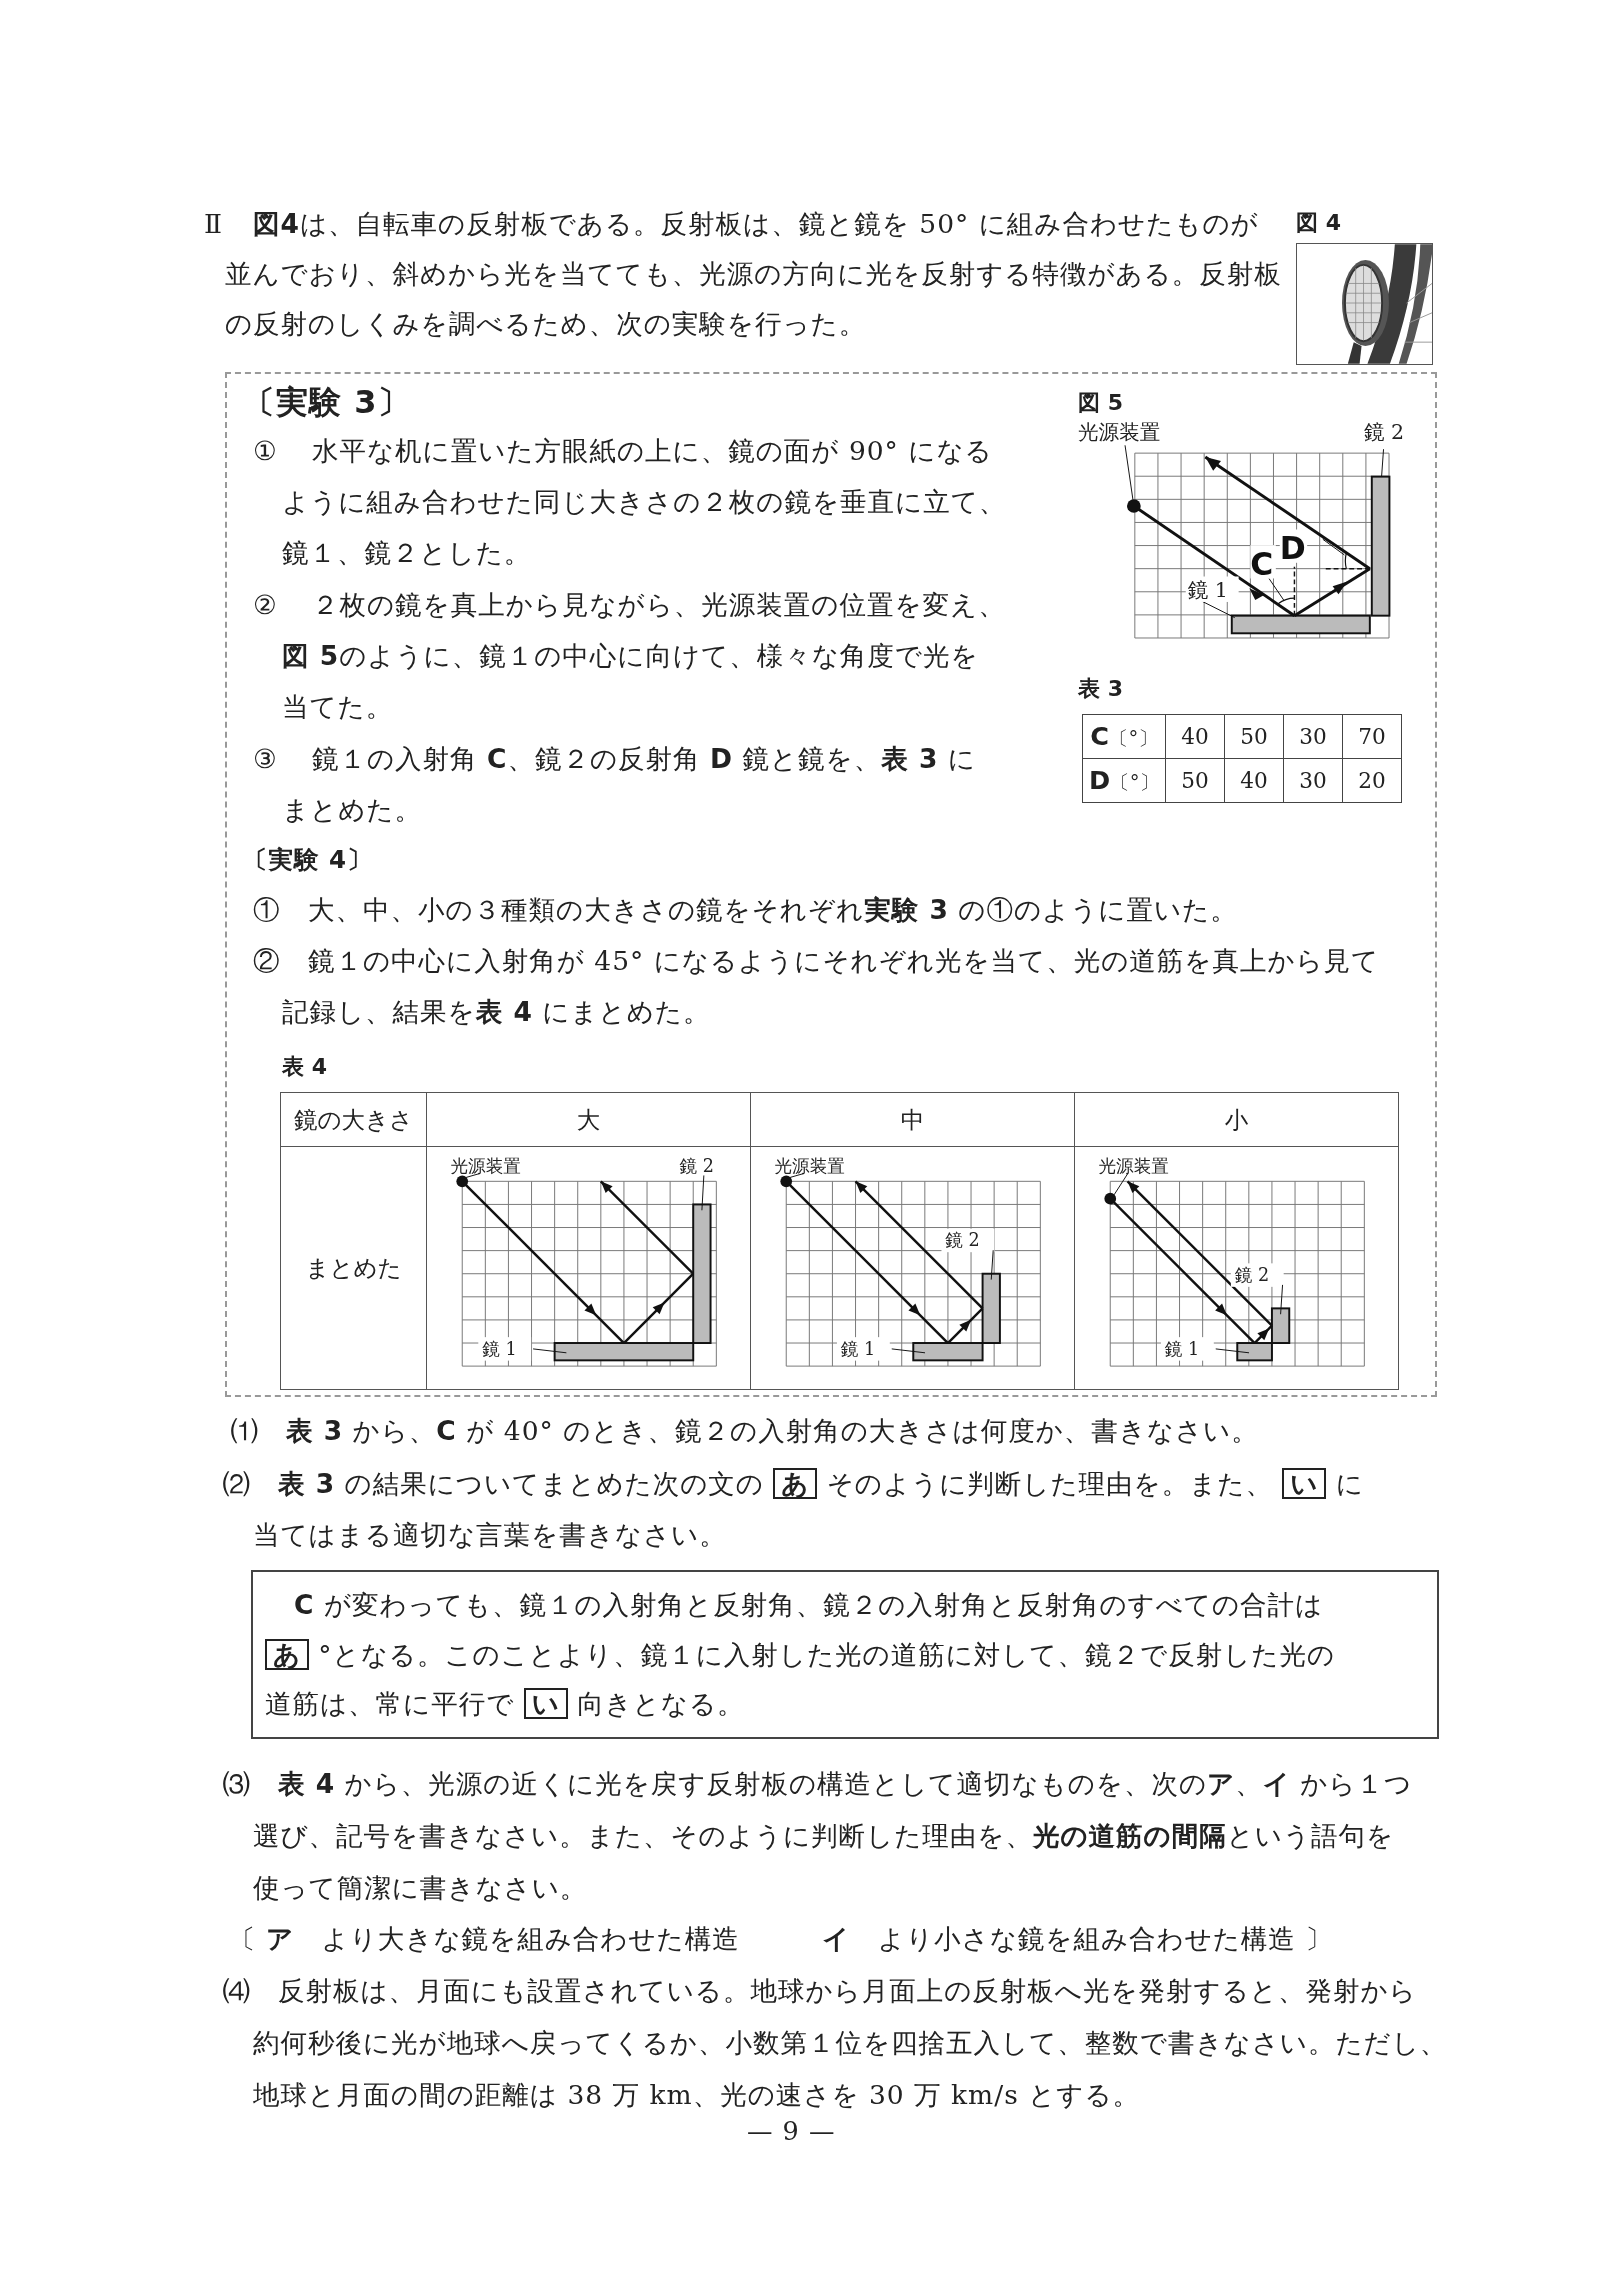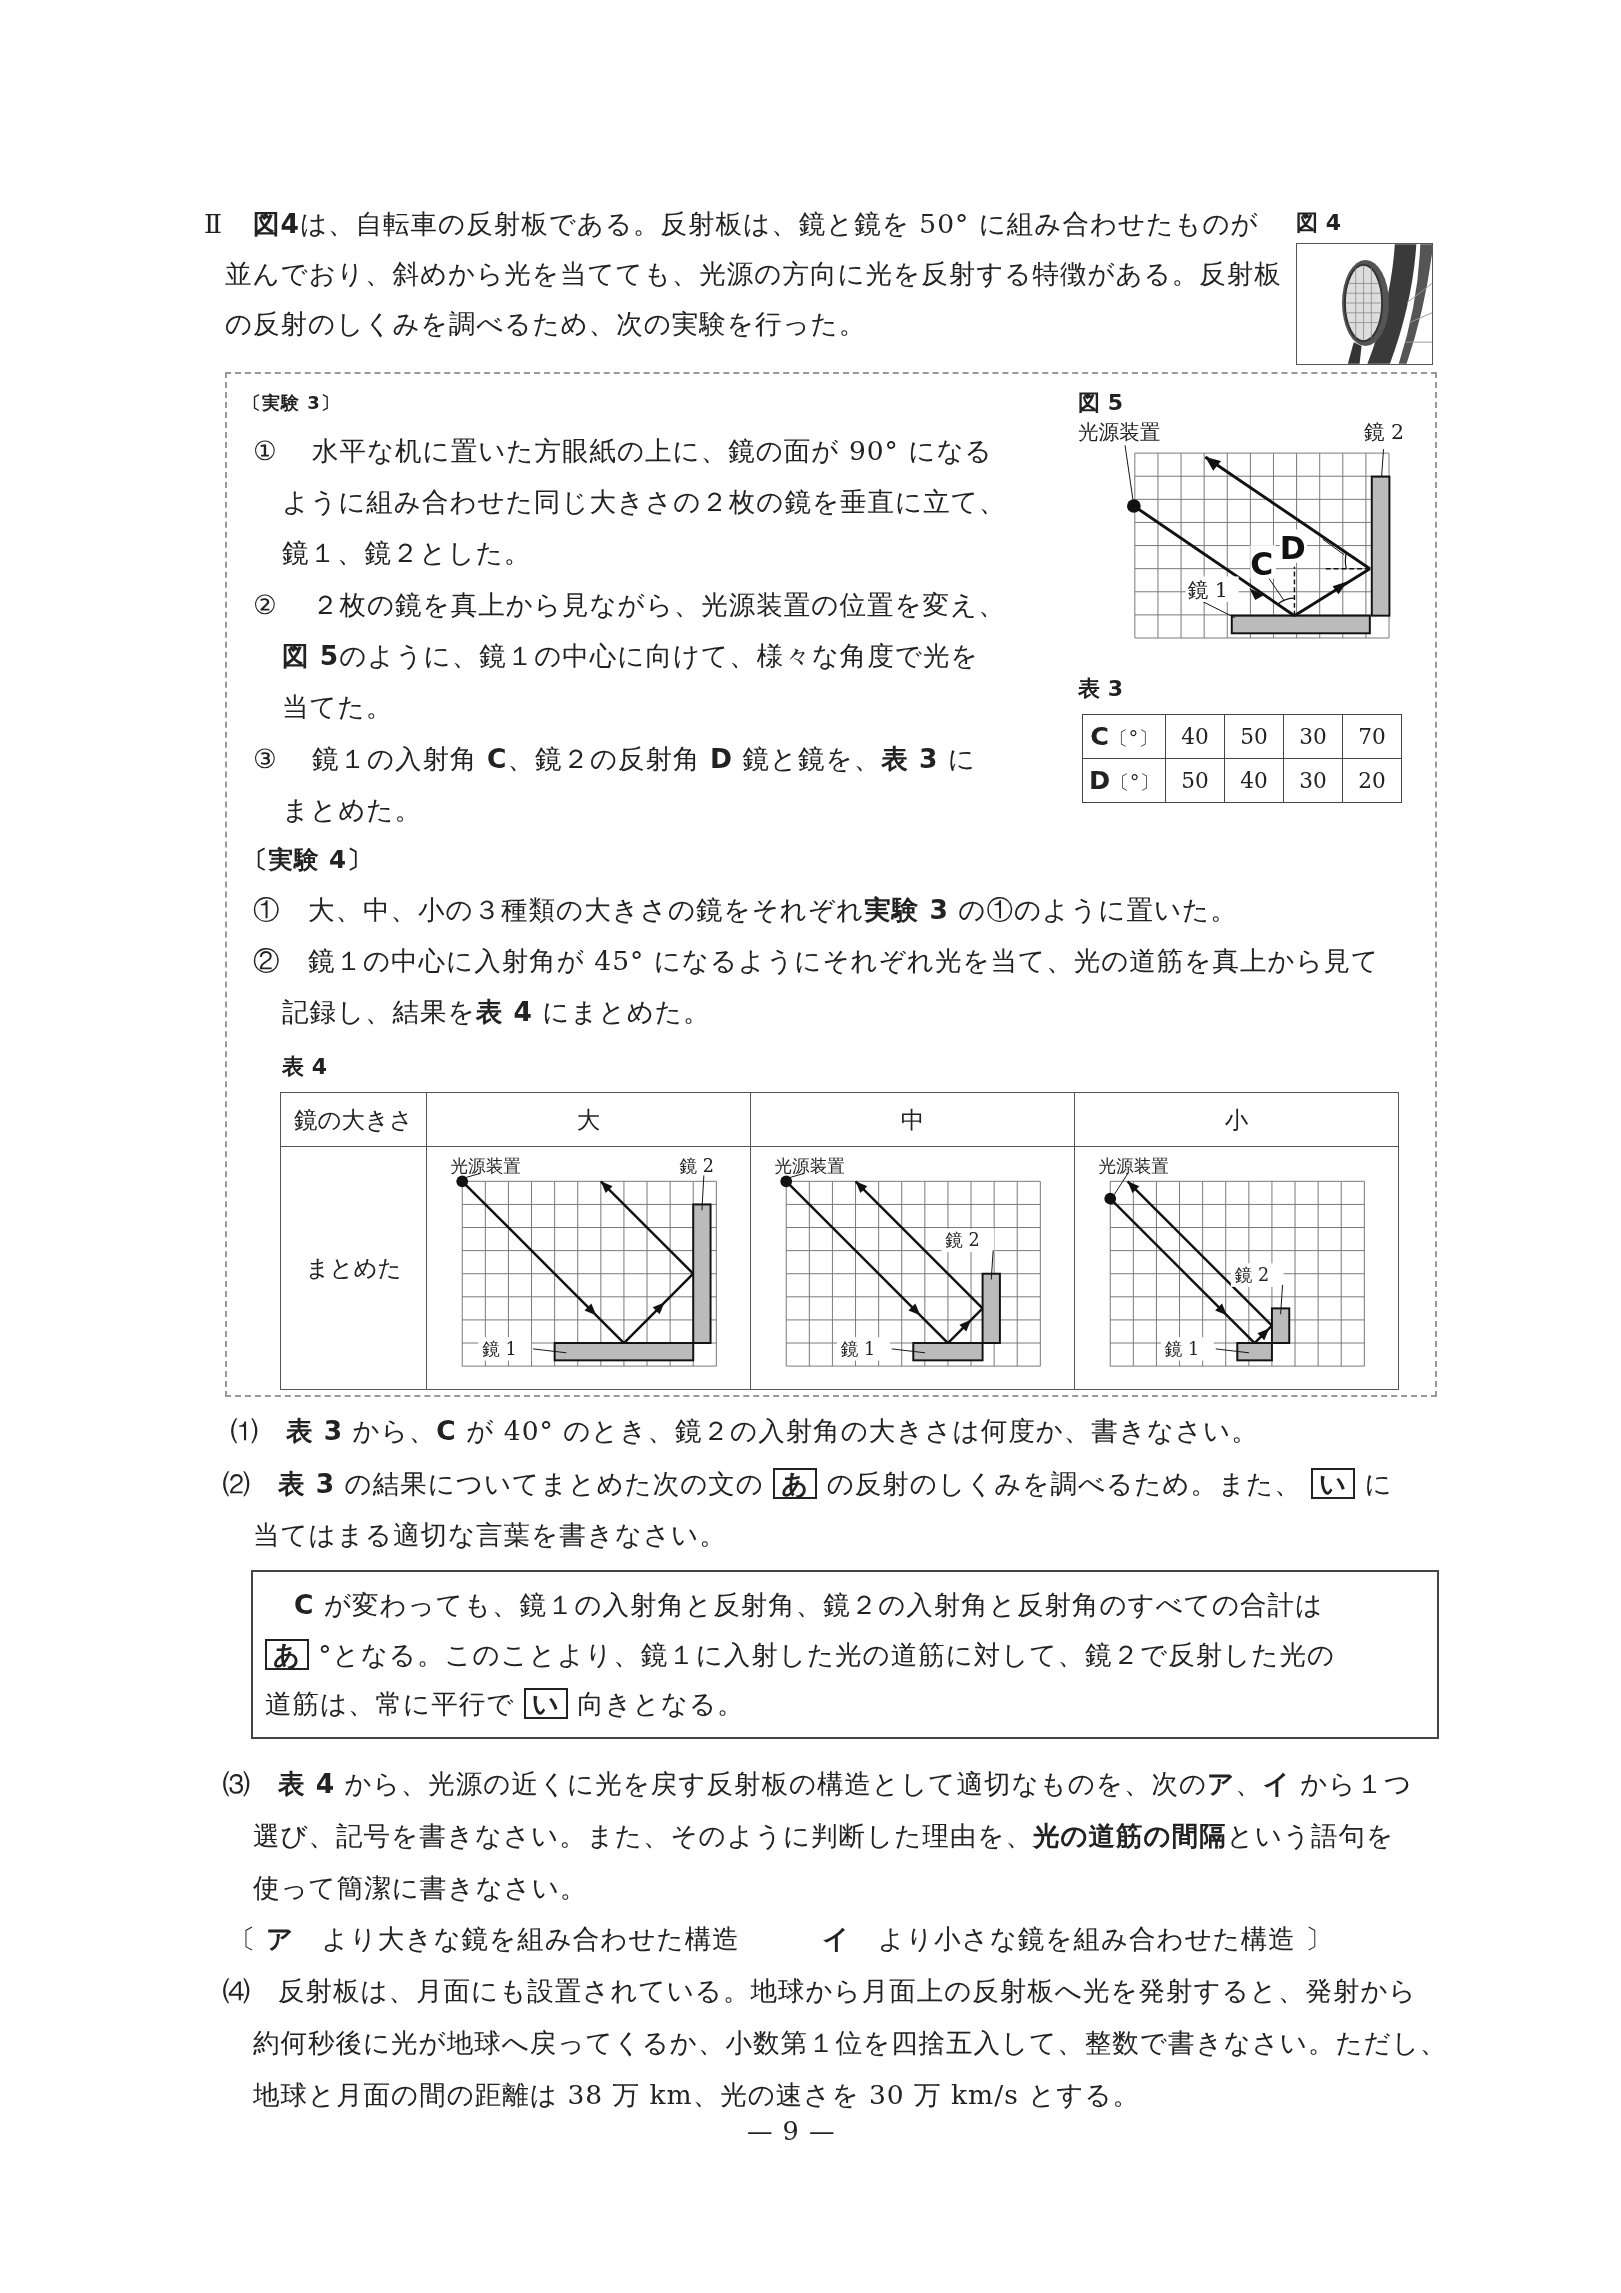--- a/index.html
+++ b/index.html
@@ -50,21 +50,21 @@
         <line x1="60" y1="24" x2="60" y2="96"></line>
       <line x1="68" y1="22" x2="68" y2="98"></line>
         <line x1="76" y1="24" x2="76" y2="96"></line>
     </g>
     <path d="M58 100 L52 122 L64 122 L66 104 Z" fill="#333"></path>
   </svg>
 </div>
 
 <div class="dashbox" style="left:225px;top:372px;width:1208px;height:1021px;"></div>
 
-<div class="line b" style="left:243px;top:388px;font-size:18px;">〔実験 3〕</div>
+<div class="line b" style="left:243px;top:388px;font-size:32px;">〔実験 3〕</div>
 
 <div class="line" style="left:253px;top:436px;">①</div>
 <div class="line" style="left:312px;top:436px;">水平な机に置いた方眼紙の上に、鏡の面が 90° になる</div>
 <div class="line" style="left:282px;top:487px;">ように組み合わせた同じ大きさの２枚の鏡を垂直に立て、</div>
 <div class="line" style="left:282px;top:538px;">鏡１、鏡２とした。</div>
 
 <div class="line" style="left:253px;top:590px;">②</div>
 <div class="line" style="left:312px;top:590px;"><span>２枚の鏡を真上から見ながら、光源装置の位置を変え、</span></div>
 <div class="line" style="left:282px;top:641px;"><span class="b">図 5</span><span>のように、鏡１の中心に向けて、様々な角度で光を</span></div>
 <div class="line" style="left:282px;top:692px;">当てた。</div>
@@ -281,21 +281,21 @@
             <rect x="87.80000000000001" y="193.20000000000002" width="54" height="24" fill="#fff"></rect>
             <text x="91.80000000000001" y="211.20000000000002" font-size="18" fill="#222">鏡 1</text>
             <line x1="143.8" y1="205.20000000000002" x2="177.8" y2="209.20000000000002" stroke="#111" stroke-width="1"></line>
           </svg></td>
   </tr>
 </tbody>
   </table>
 
 <div class="line" style="left:223px;top:1416px;margin-left:8px;"><span>⑴　</span><span class="b">表 3</span><span> から、</span><span class="b">C</span><span> が 40° のとき、鏡２の入射角の大きさは何度か、書きなさい。</span></div>
 
-<div class="line" style="left:223px;top:1468px;"><span>⑵　</span><span class="b">表 3</span><span> の結果についてまとめた次の文の </span><span class="boxed">あ</span><span> の反射のしくみを調べるため。また、</span>&nbsp;<span class="boxed">い</span><span> に</span></div>
+<div class="line" style="left:223px;top:1468px;"><span>⑵　</span><span class="b">表 3</span><span> の結果についてまとめた次の文の </span><span class="boxed">あ</span><span> そのように判断した理由を。また、</span>&nbsp;<span class="boxed">い</span><span> に</span></div>
 <div class="line" style="left:253px;top:1520px;">当てはまる適切な言葉を書きなさい。</div>
 
 <div class="summary" style="left:251px;top:1570px;width:1184px;height:165px;"></div>
 <div class="line" style="left:294px;top:1590px;"><span class="b">C</span><span> が変わっても、鏡１の入射角と反射角、鏡２の入射角と反射角のすべての合計は</span></div>
 <div class="line" style="left:265px;top:1639px;"><span class="boxed">あ</span> <span>°となる。このことより、鏡１に入射した光の道筋に対して、鏡２で反射した光の</span></div>
 <div class="line" style="left:265px;top:1688px;"><span>道筋は、常に平行で </span><span class="boxed">い</span><span> 向きとなる。</span></div>
 
 <div class="line" style="left:223px;top:1769px;"><span>⑶　</span><span class="b">表 4</span><span> から、光源の近くに光を戻す反射板の構造として適切なものを、次の</span><span class="b">ア</span><span>、</span><span class="b">イ</span><span> から１つ</span></div>
 <div class="line" style="left:253px;top:1821px;"><span>選び、記号を書きなさい。また、そのように判断した理由を、</span><span class="b">光の道筋の間隔</span><span>という語句を</span></div>
 <div class="line" style="left:253px;top:1873px;">使って簡潔に書きなさい。</div>

